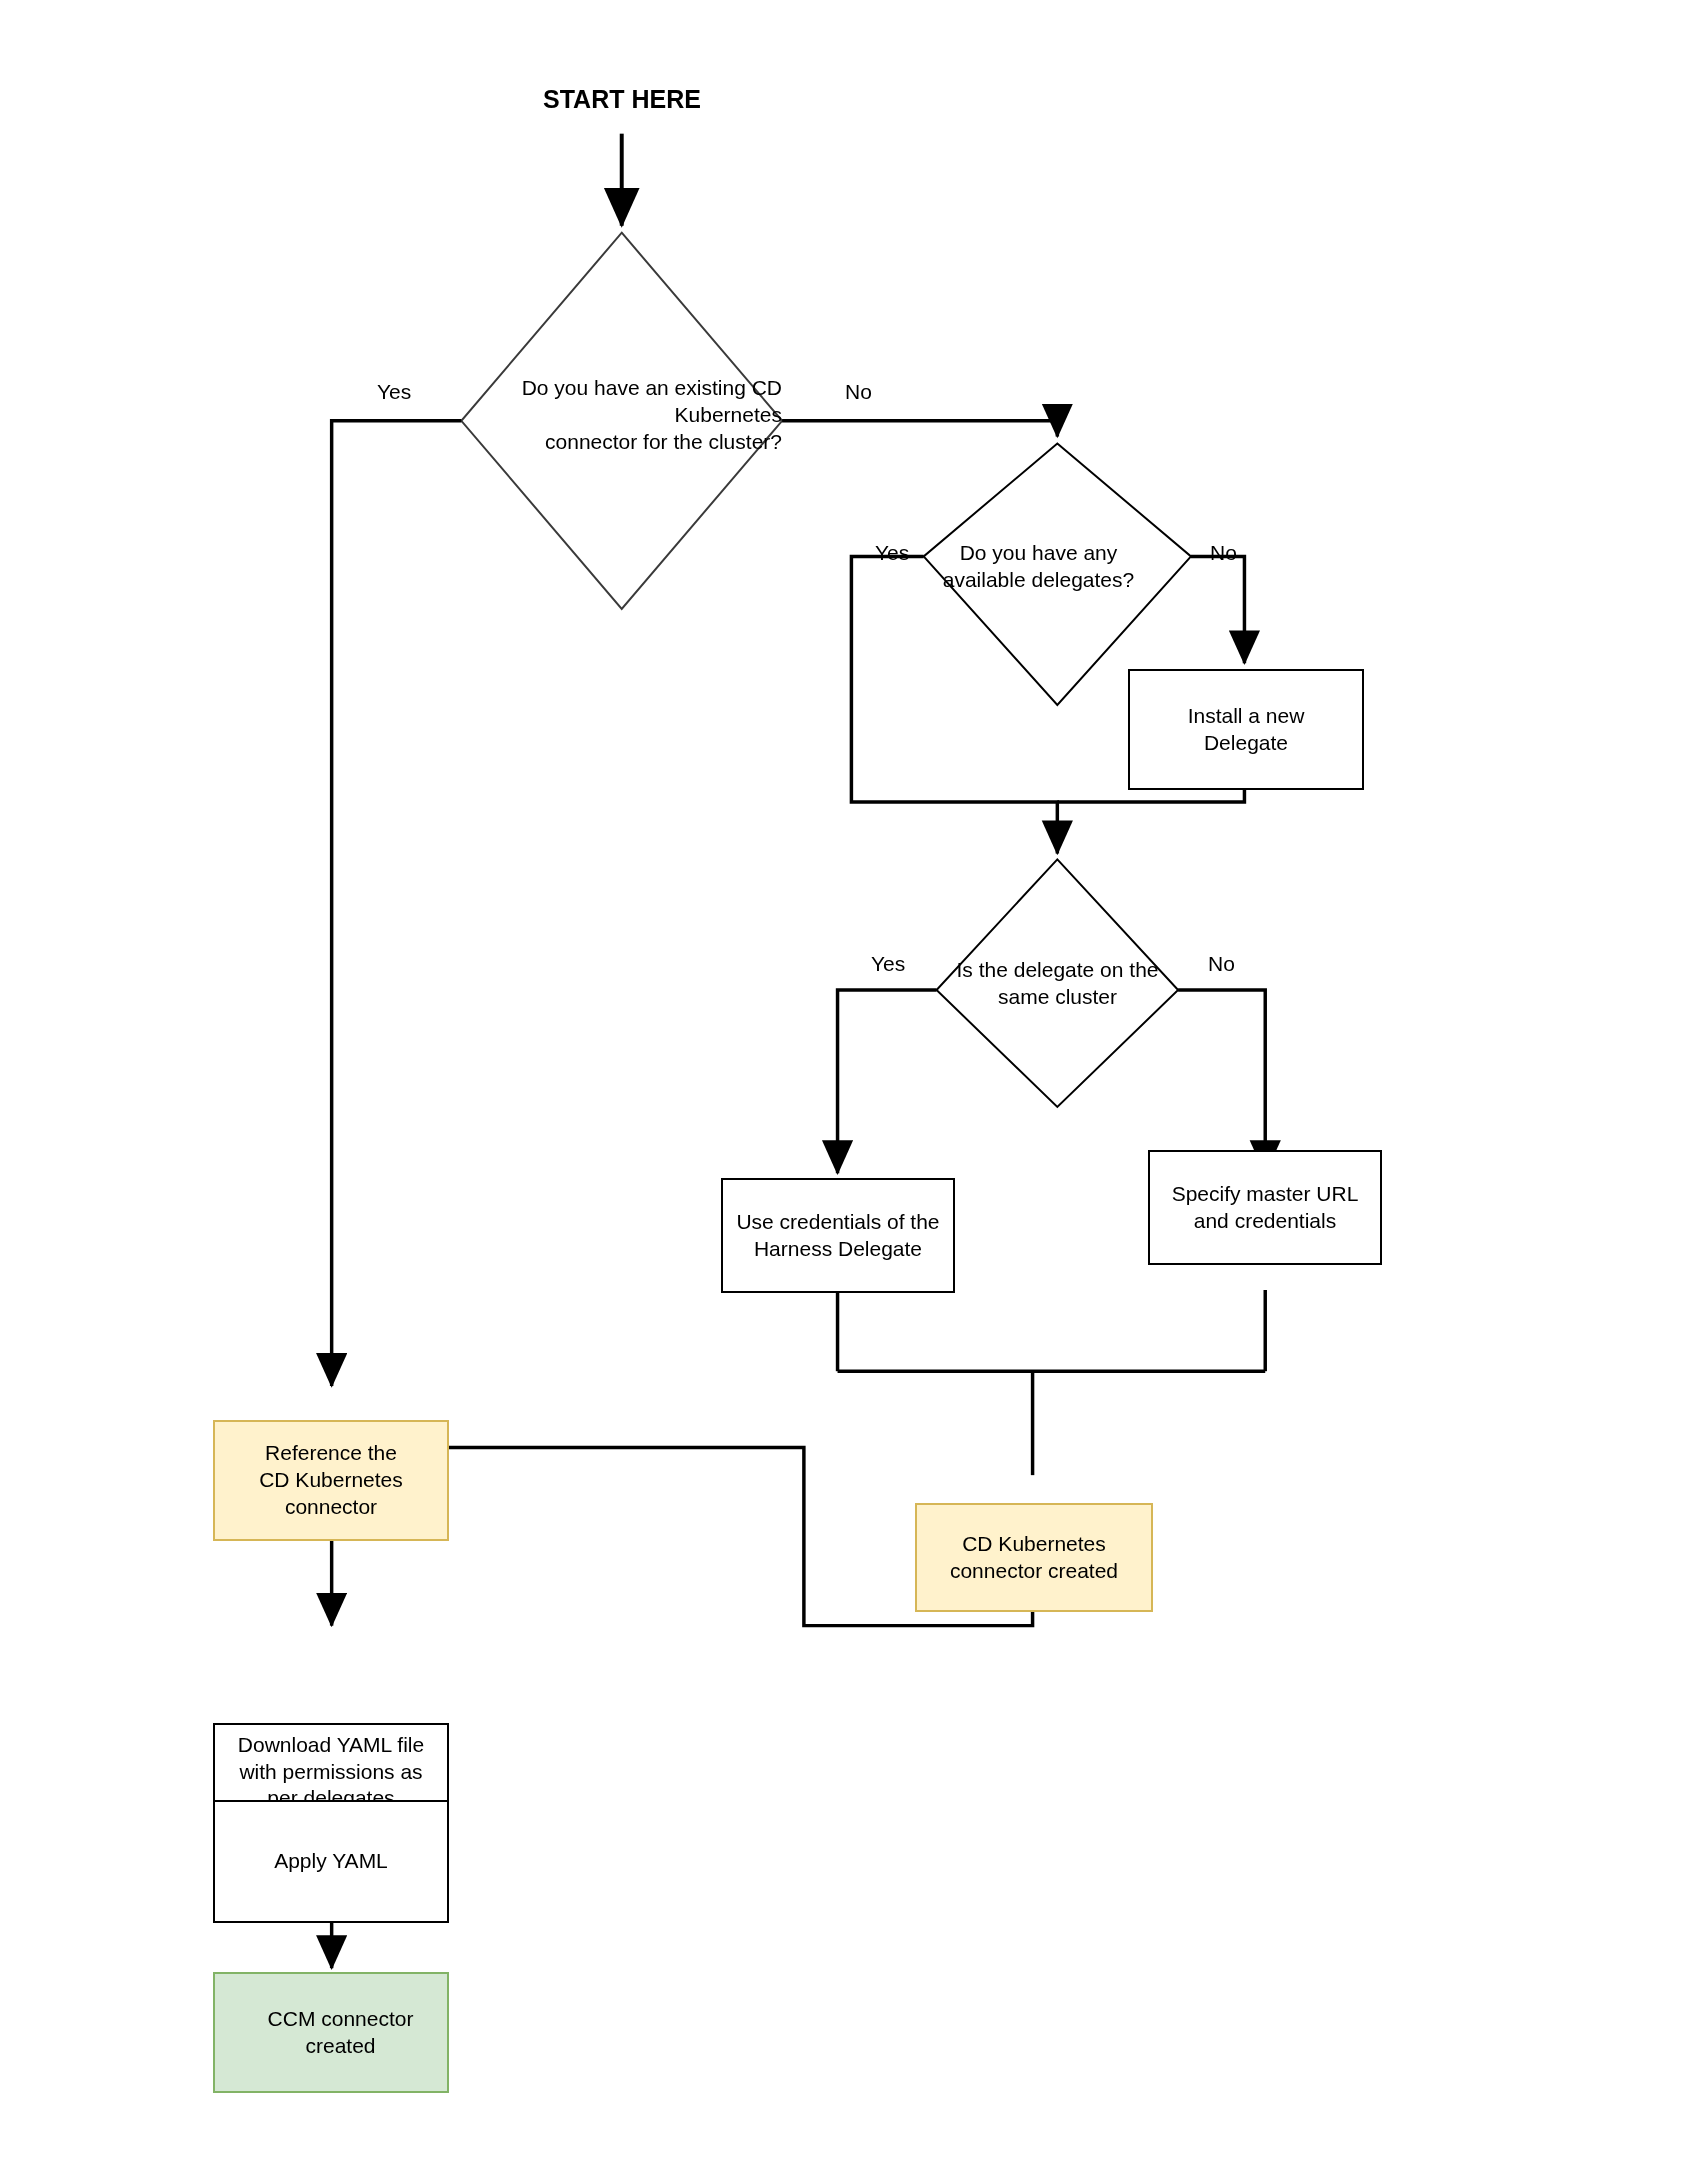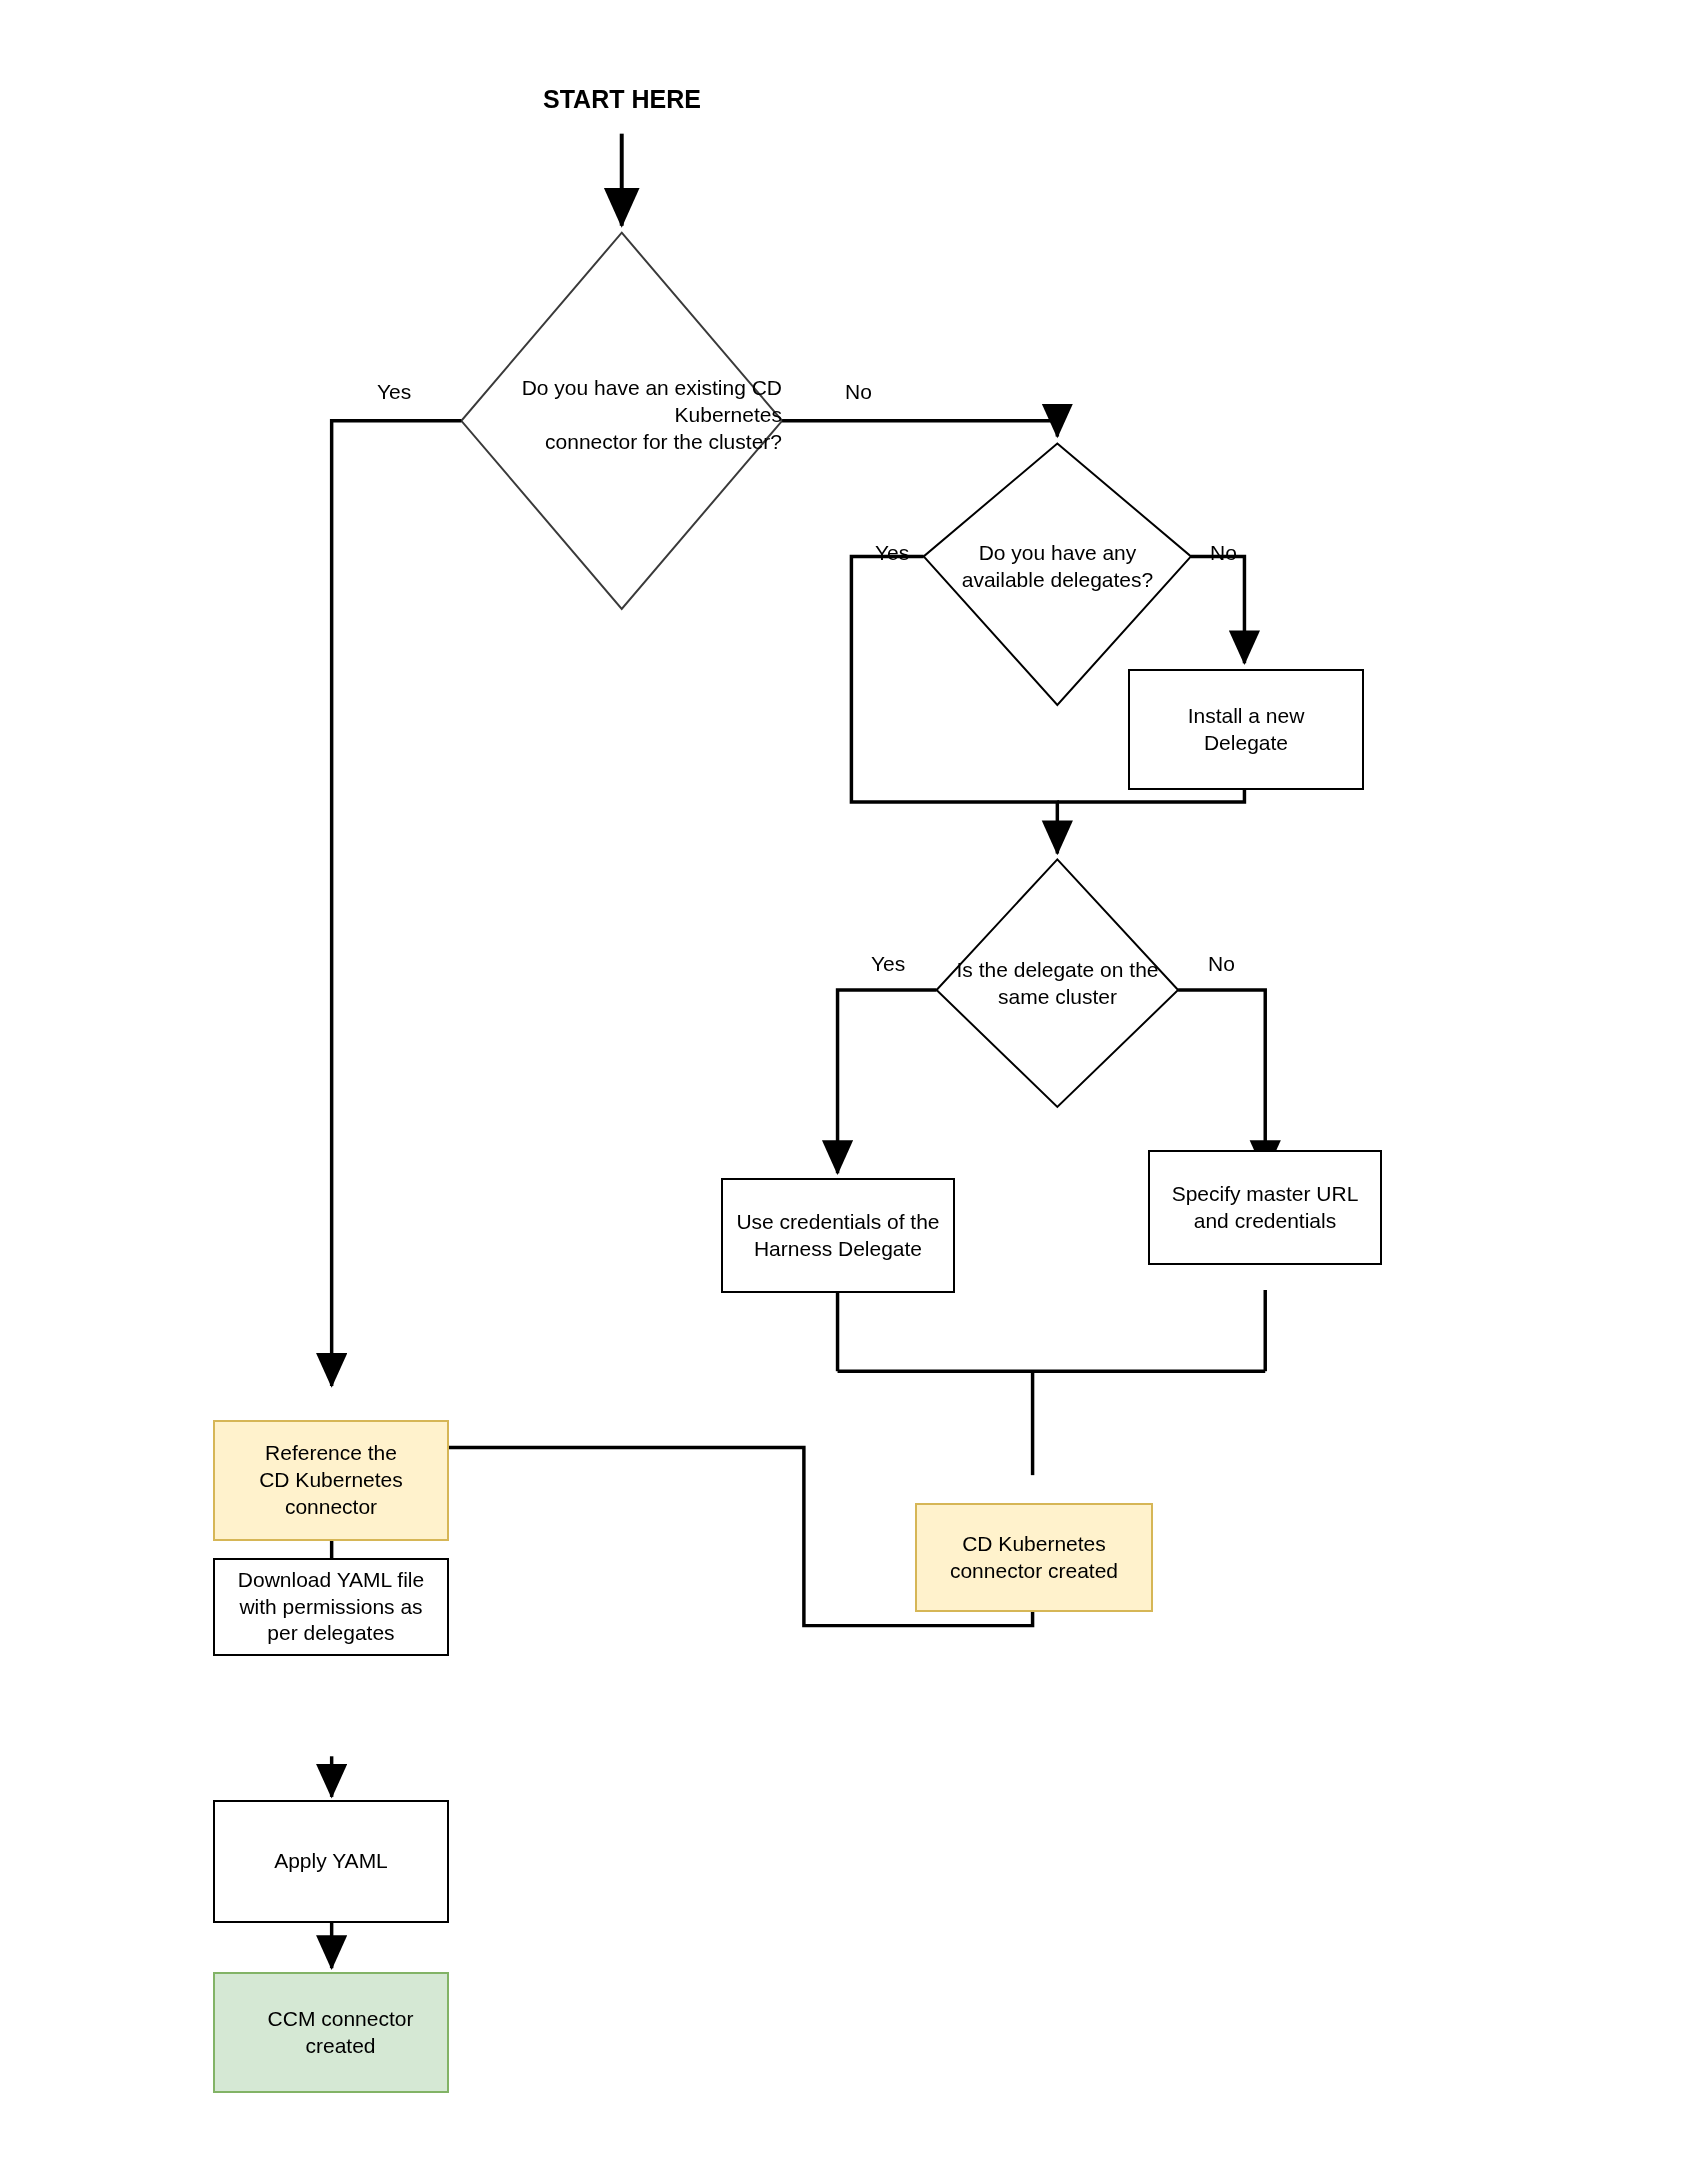--- a/index.html
+++ b/index.html
@@ -122,21 +122,21 @@
   </svg>
 
   <div class="title" style="left:543px; top:85px;">START HERE</div>
 
   <div class="diamond-label" style="left:461px; top:375px; width:321px;text-align:right;">
     <div>Do you have an existing CD</div>
     <div>Kubernetes</div>
     <div>connector for the cluster?</div>
   </div>
 
-  <div class="diamond-label" style="left:924px; top:540px; width:267px;">
+  <div class="diamond-label" style="left:905px; top:540px; width:267px;">
     <div>Do you have any</div>
     <div>available delegates?</div>
   </div>
 
   <div class="diamond-label" style="left:929px; top:957px; width:257px;">
     <div>Is the delegate on the</div>
     <div>same cluster</div>
   </div>
 
   <div class="edge-label" style="left:377px; top:380px;">Yes</div>
@@ -177,21 +177,21 @@
     </div>
   </div>
 
   <div class="node box orange" style="left:915px; top:1475px; width:238px; height:109px;">
     <div>
       <div>CD Kubernetes</div>
       <div>connector created</div>
     </div>
   </div>
 
-  <div class="node box" style="left:213px; top:1558px; width:236px; height:98px;">
+  <div class="node box" style="left:213px; top:1723px; width:236px; height:98px;">
     <div>
       <div>Download YAML file</div>
       <div>with permissions as</div>
       <div>per delegates</div>
     </div>
   </div>
 
   <div class="node box" style="left:213px; top:1800px; width:236px; height:123px;">
     <div>
       <div>Apply YAML</div>

